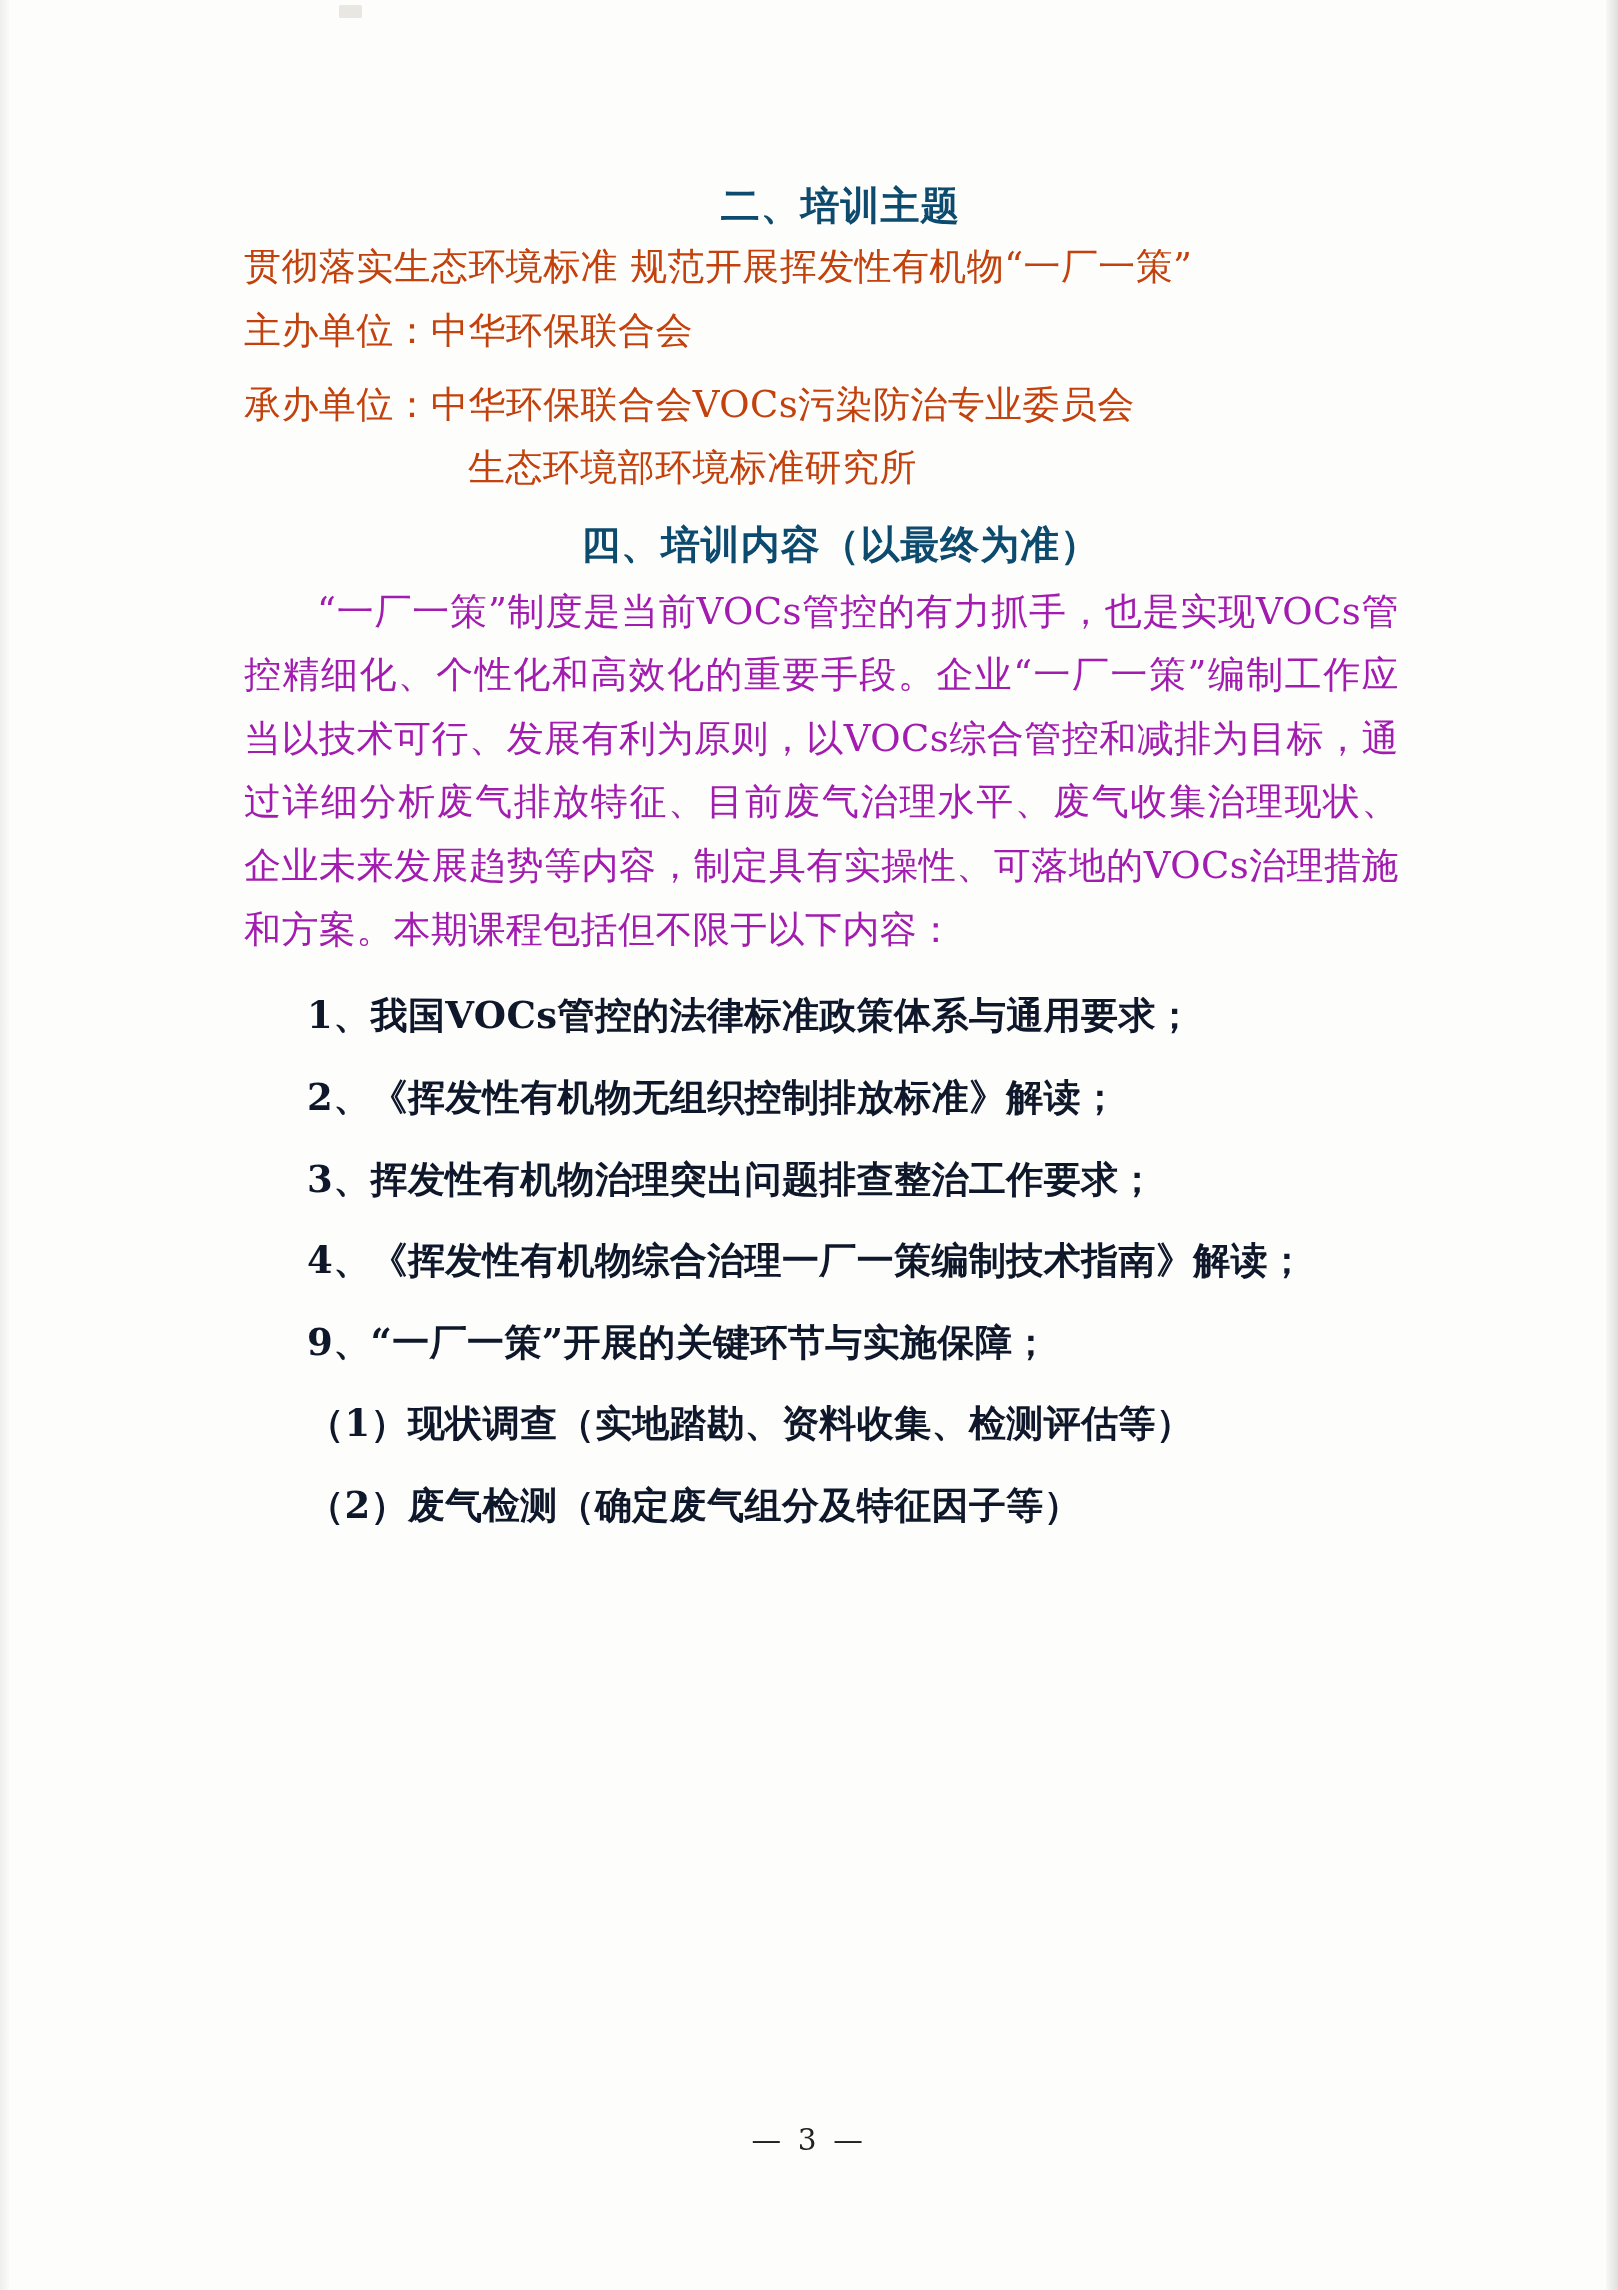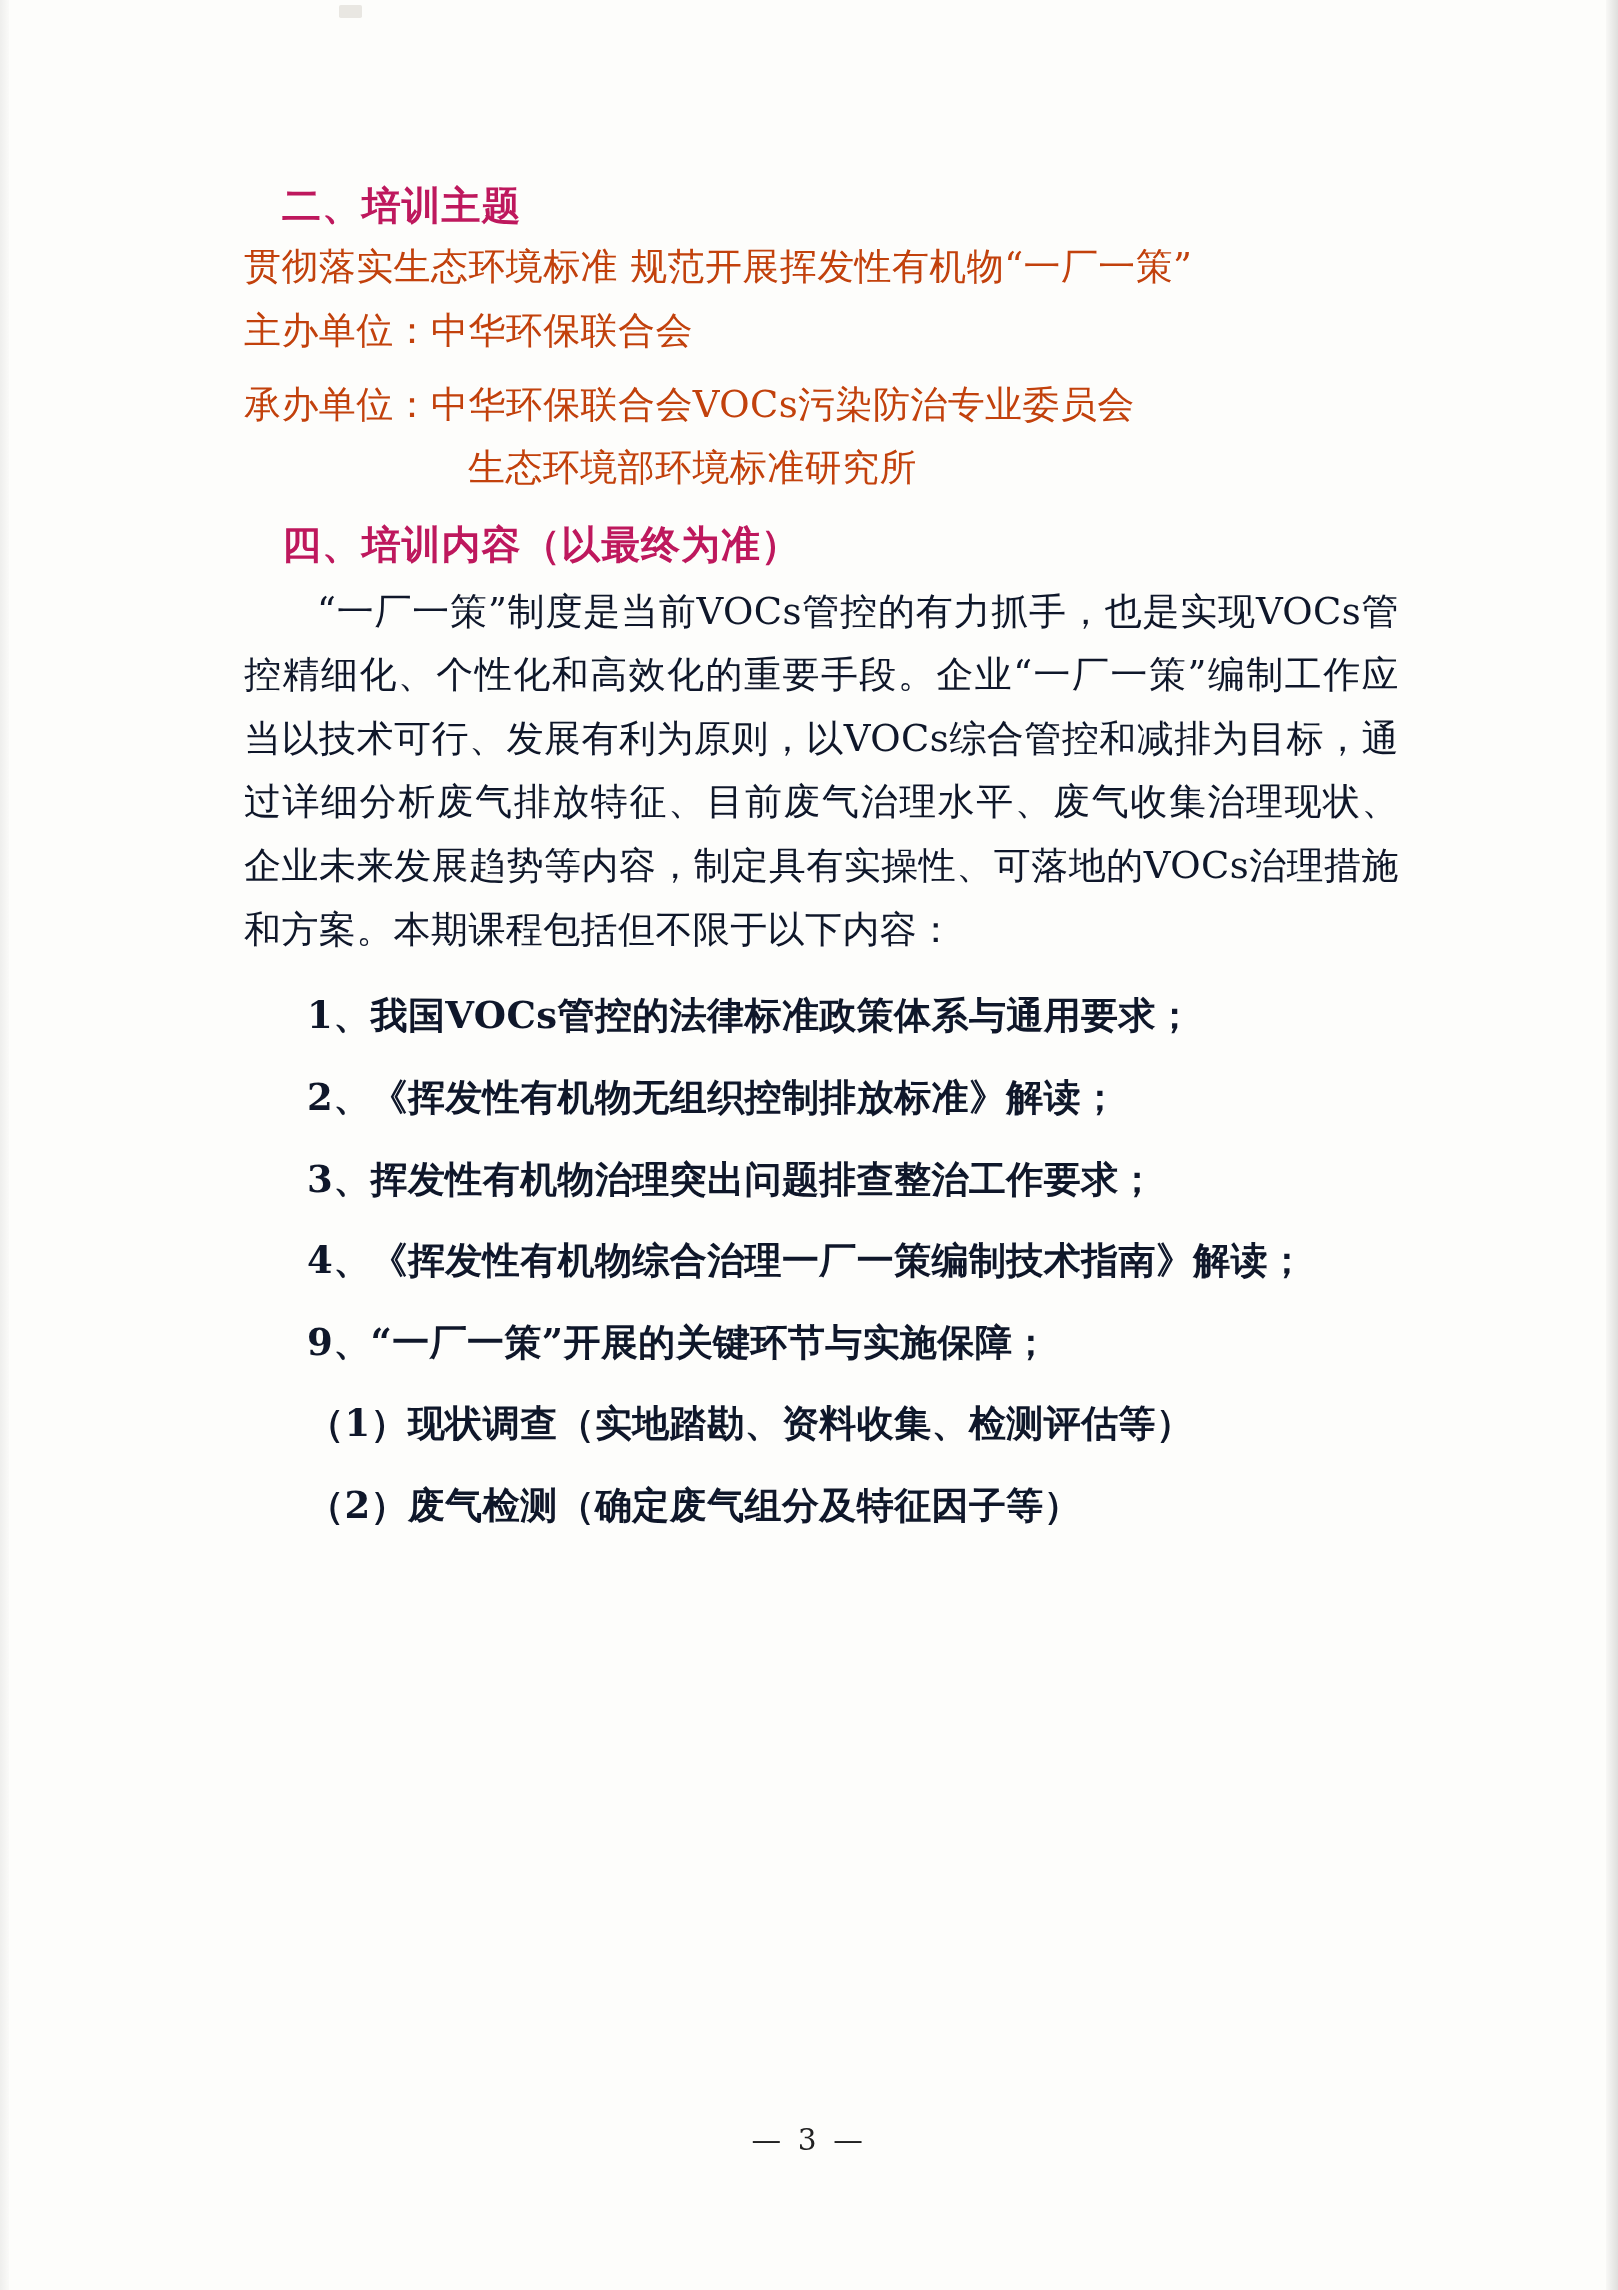--- a/index.html
+++ b/index.html
@@ -29,40 +29,41 @@
     width: 1155px;
   }
   .heading {
     font-size: 39px;
     font-weight: 700;
     letter-spacing: 0.9px;
     line-height: 1.35;
     margin: 0 0 5.4px 0;
     padding-left: 38px;
     font-family: "DejaVu Serif", "Liberation Serif", serif;
-    color: #be185d;
+    color: #0c4a6e;
+    text-align: center;
   }
   .para {
     font-size: 37px;
     line-height: 1.62;
     margin: 0 0 3.6px 0;
     letter-spacing: 0.4px;
     color: #c2410c;
   }
   .para.indent3 {
     padding-left: 224px;
   }
   .body-para {
     font-size: 37px;
     line-height: 1.72;
     letter-spacing: 0.4px;
     text-align: justify;
     margin: 9px 0 0 0;
     text-indent: 73px;
-    color: #0f172a;
+    color: #a21caf;
   }
   .list-item {
     font-size: 37px;
     line-height: 1.72;
     letter-spacing: 0.4px;
     margin: 7.2px 0 0 0;
     text-indent: 63px;
     text-align: justify;
     color: #0f172a;
     font-weight: bold;

